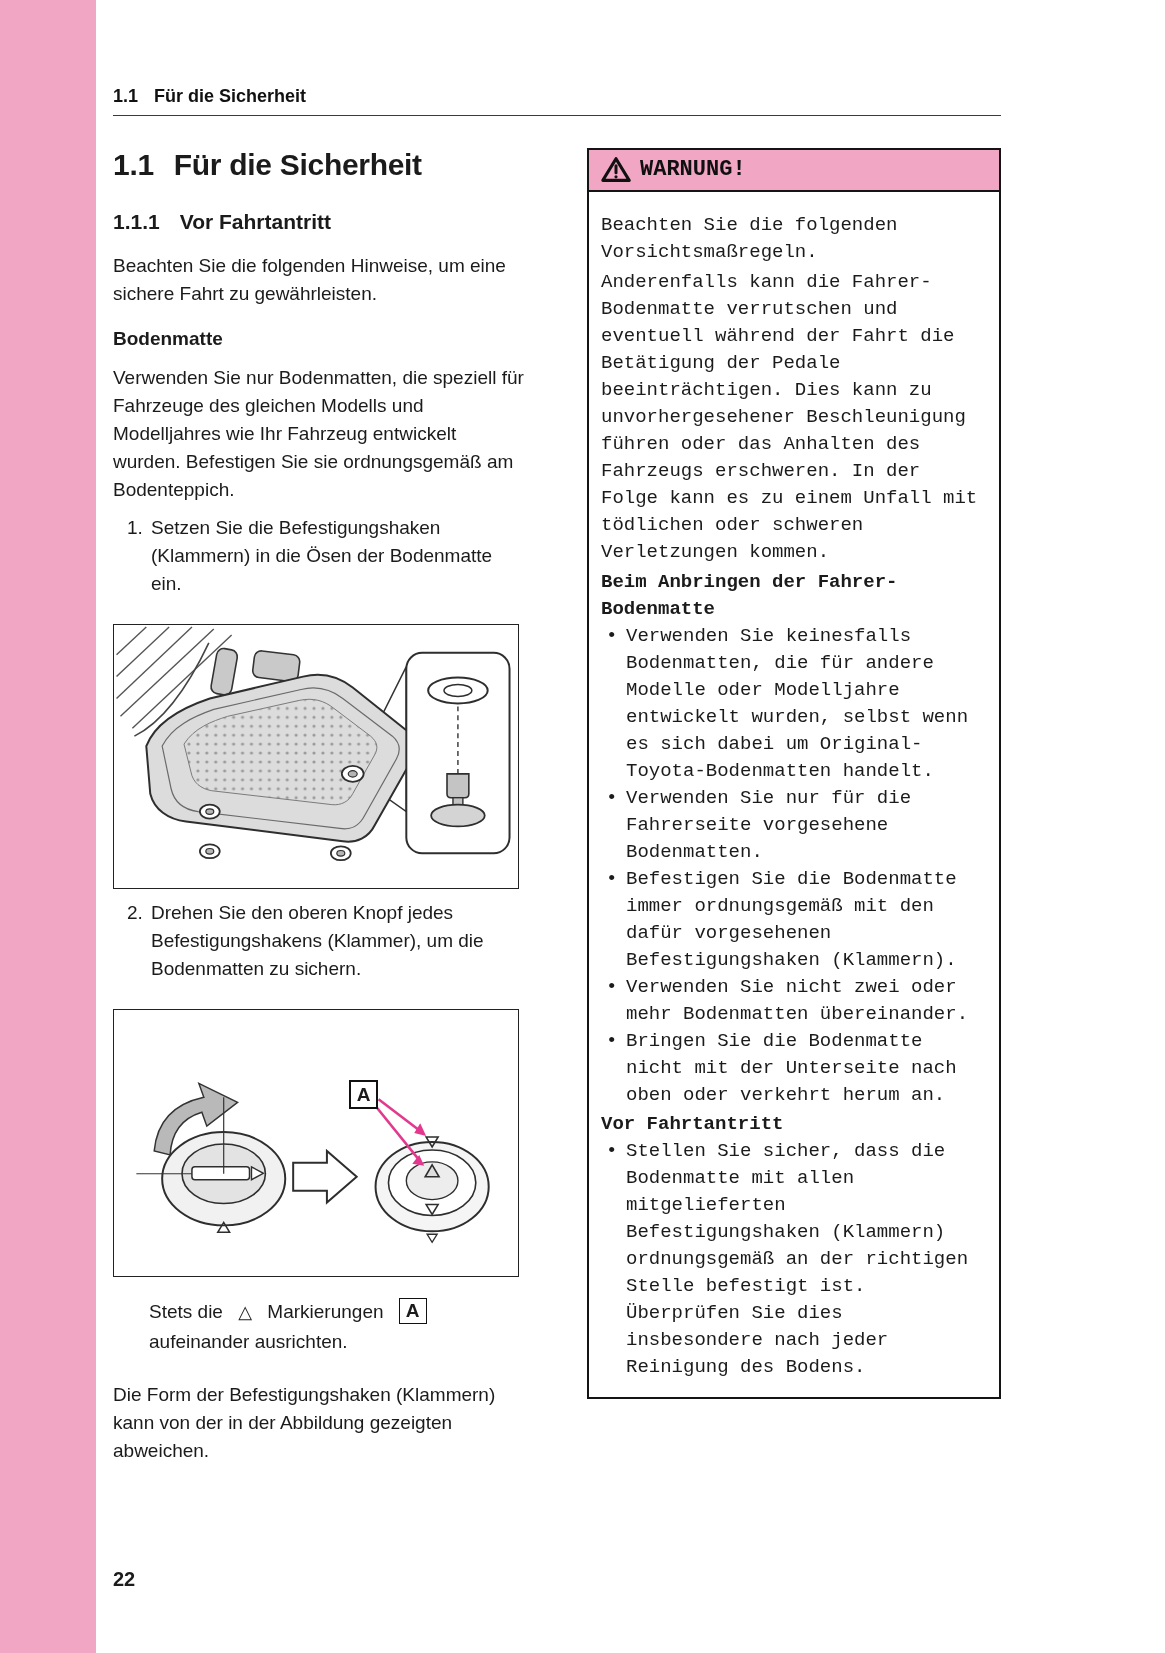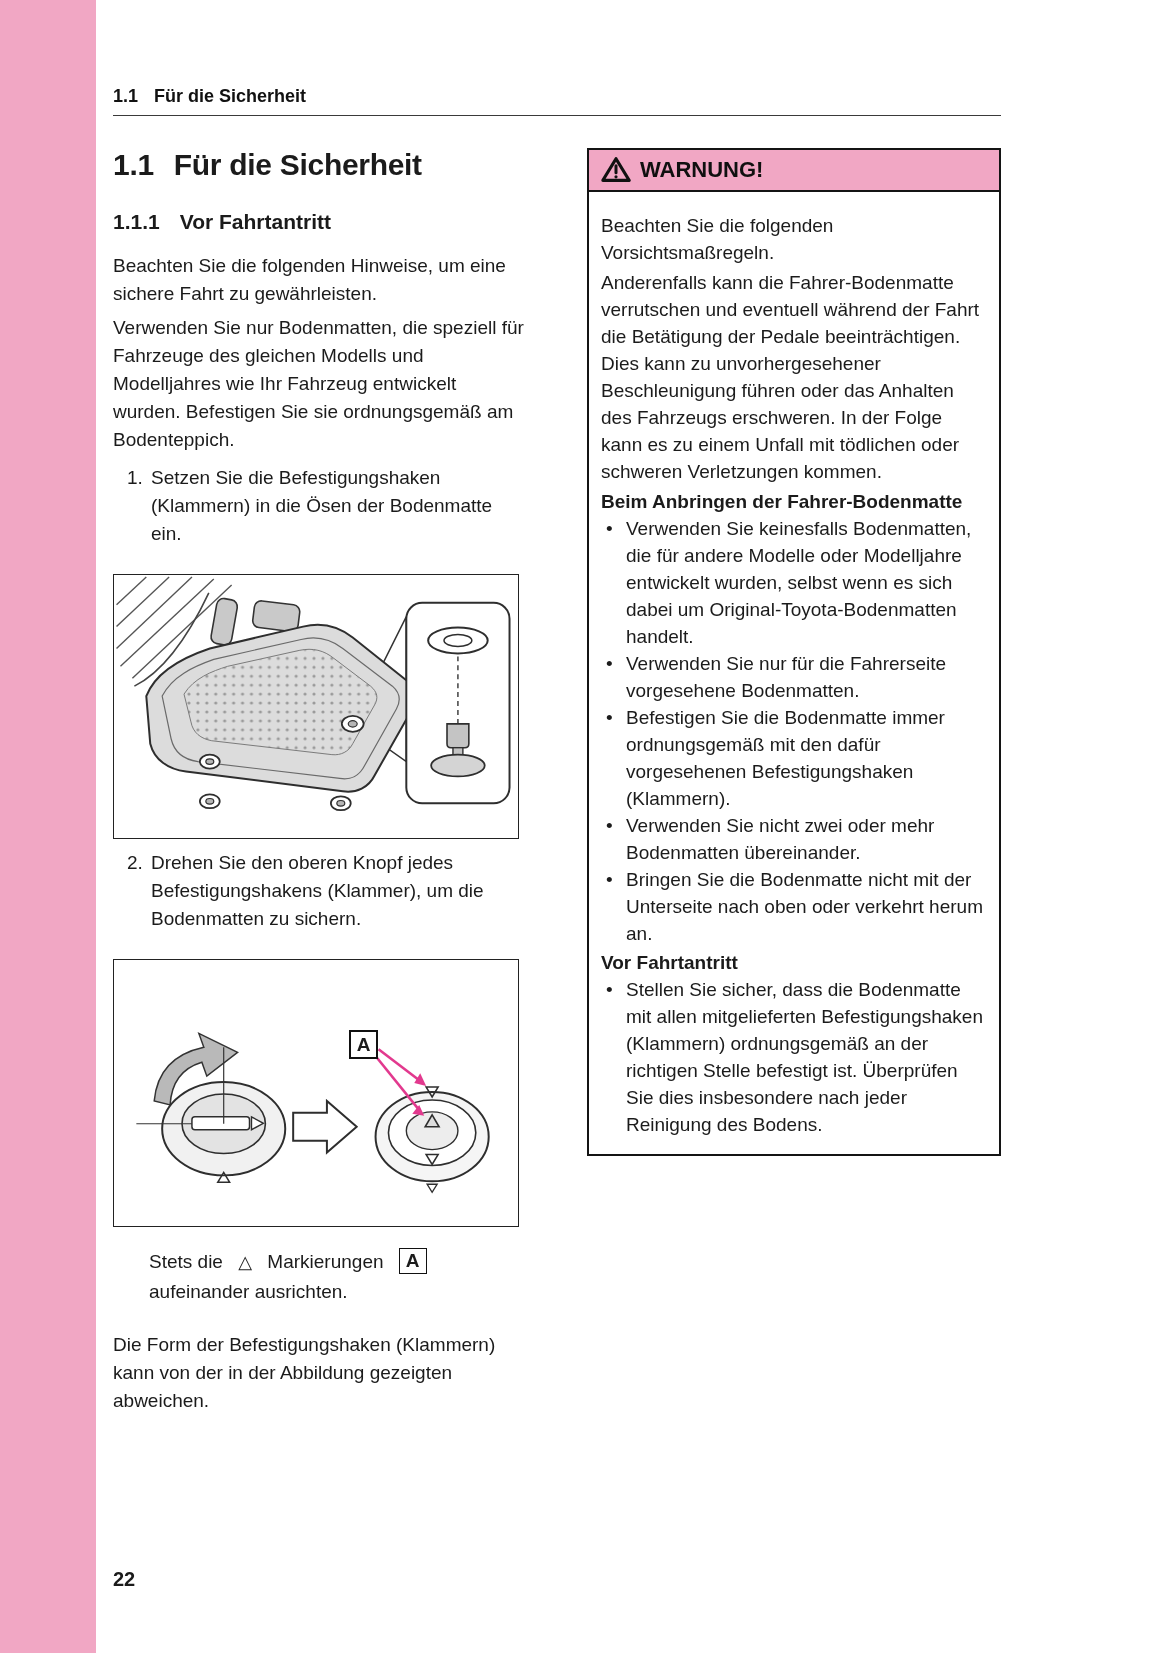--- a/index.html
+++ b/index.html
@@ -11,21 +11,21 @@
   .pink-strip { position:absolute; left:0; top:0; width:96px; height:1653px; background:#f1a7c4; }
   .page { position:absolute; left:113px; top:86px; width:888px; }
 
   .running-header {
     display:flex; gap:16px; font-size:18px; font-weight:bold;
     padding-bottom:8px; border-bottom:1.5px solid #3a3a3a; color:#111;
   }
 
   .cols { display:flex; margin-top:32px; }
   .col-left { width:412px; margin-right:62px; flex:none; }
-  .col-right { width:423px; flex:none; }
+  .col-right { width:423px; flex:none;font-family:Liberation Mono, monospace; }
 
   .h1 { font-size:30px; font-weight:bold; display:flex; gap:20px; margin-bottom:28px; letter-spacing:-0.3px; }
   .h2 { font-size:21px; font-weight:bold; display:flex; gap:20px; margin-bottom:18px; }
   p.body { font-size:19px; line-height:28px; }
   .h3 { font-size:19px; font-weight:bold; margin:20px 0 14px; }
   .mb { margin-bottom:6px; }
 
   .step { display:flex; font-size:19px; line-height:28px; margin-top:10px; padding-left:14px; }
   .step .num { width:24px; flex:none; }
   .step .txt { flex:1; }
@@ -86,20 +86,21 @@
         <span>Für die Sicherheit</span>
       </div>
 
       <div class="h2">
         <span>1.1.1</span>
         <span>Vor Fahrtantritt</span>
       </div>
 
       <p class="body mb">Beachten Sie die folgenden Hinweise, um eine sichere Fahrt zu gewährleisten.</p>
 
+      <div class="h3">Bodenmatte</div>
 
       <p class="body">Verwenden Sie nur Bodenmatten, die speziell für Fahrzeuge des gleichen Modells und Modelljahres wie Ihr Fahrzeug entwickelt wurden. Befestigen Sie sie ordnungsgemäß am Bodenteppich.</p>
 
       <div class="step">
         <span class="num">1.</span>
         <span class="txt">Setzen Sie die Befestigungshaken (Klammern) in die Ösen der Bodenmatte ein.</span>
       </div>
 
       <div class="figure">
         <svg viewBox="0 0 406 265">

